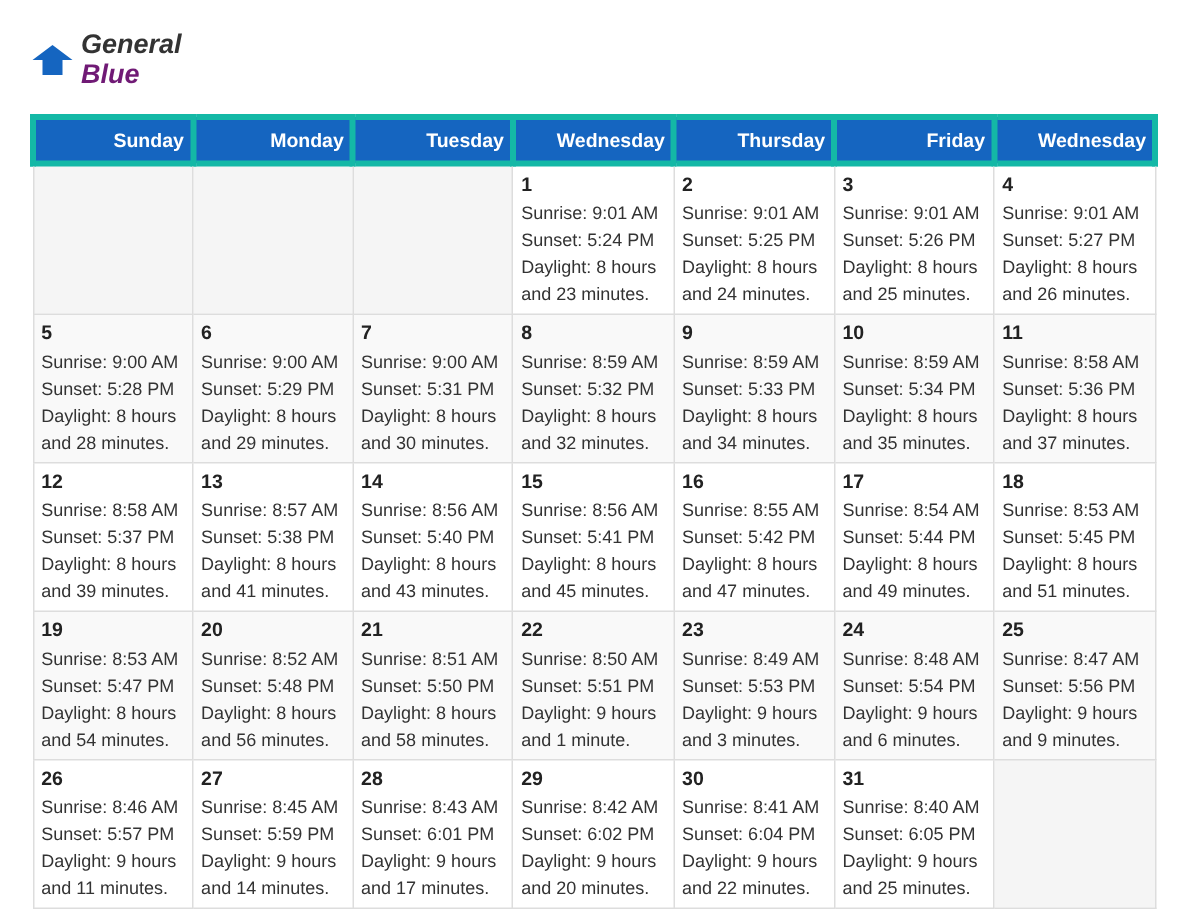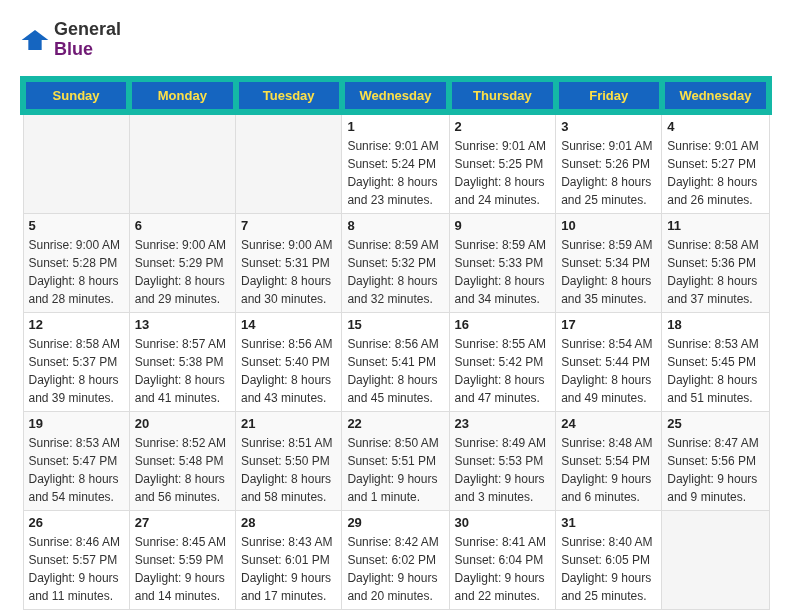--- a/index.html
+++ b/index.html
@@ -13,20 +13,21 @@
     .header {
       display: flex;
       justify-content: space-between;
       align-items: flex-start;
       margin-bottom: 16px;
     }
     .logo {
       display: flex;
       align-items: center;
       gap: 4px;
+      font-style: italic;
     }
     .logo-text {
       font-size: 18px;
       font-weight: bold;
       line-height: 1.1;
     }
     .logo-general { color: #333; }
     .logo-blue { color: #701a75; }
     .logo-icon {
       width: 30px;
@@ -44,26 +45,26 @@
       font-size: 14px;
       color: #555;
     }
     .calendar {
       width: 100%;
       border-collapse: collapse;
       border: 1px solid #ccc;
     }
     .calendar th {
       background: #1565c0;
-      color: #fde047;
+      color: #ffffff;
       padding: 6px 4px;
       font-size: 13px;
       font-weight: bold;
-      text-align: center;
-      border: 6px solid #14b8a6;
+      text-align: right;
+      border: 4px solid #14b8a6;
     }
     .calendar td {
       vertical-align: top;
       padding: 4px 5px;
       border: 1px solid #ddd;
       width: 108px;
       min-height: 80px;
       font-size: 10.5px;
       color: #333;
       background: #fff;

